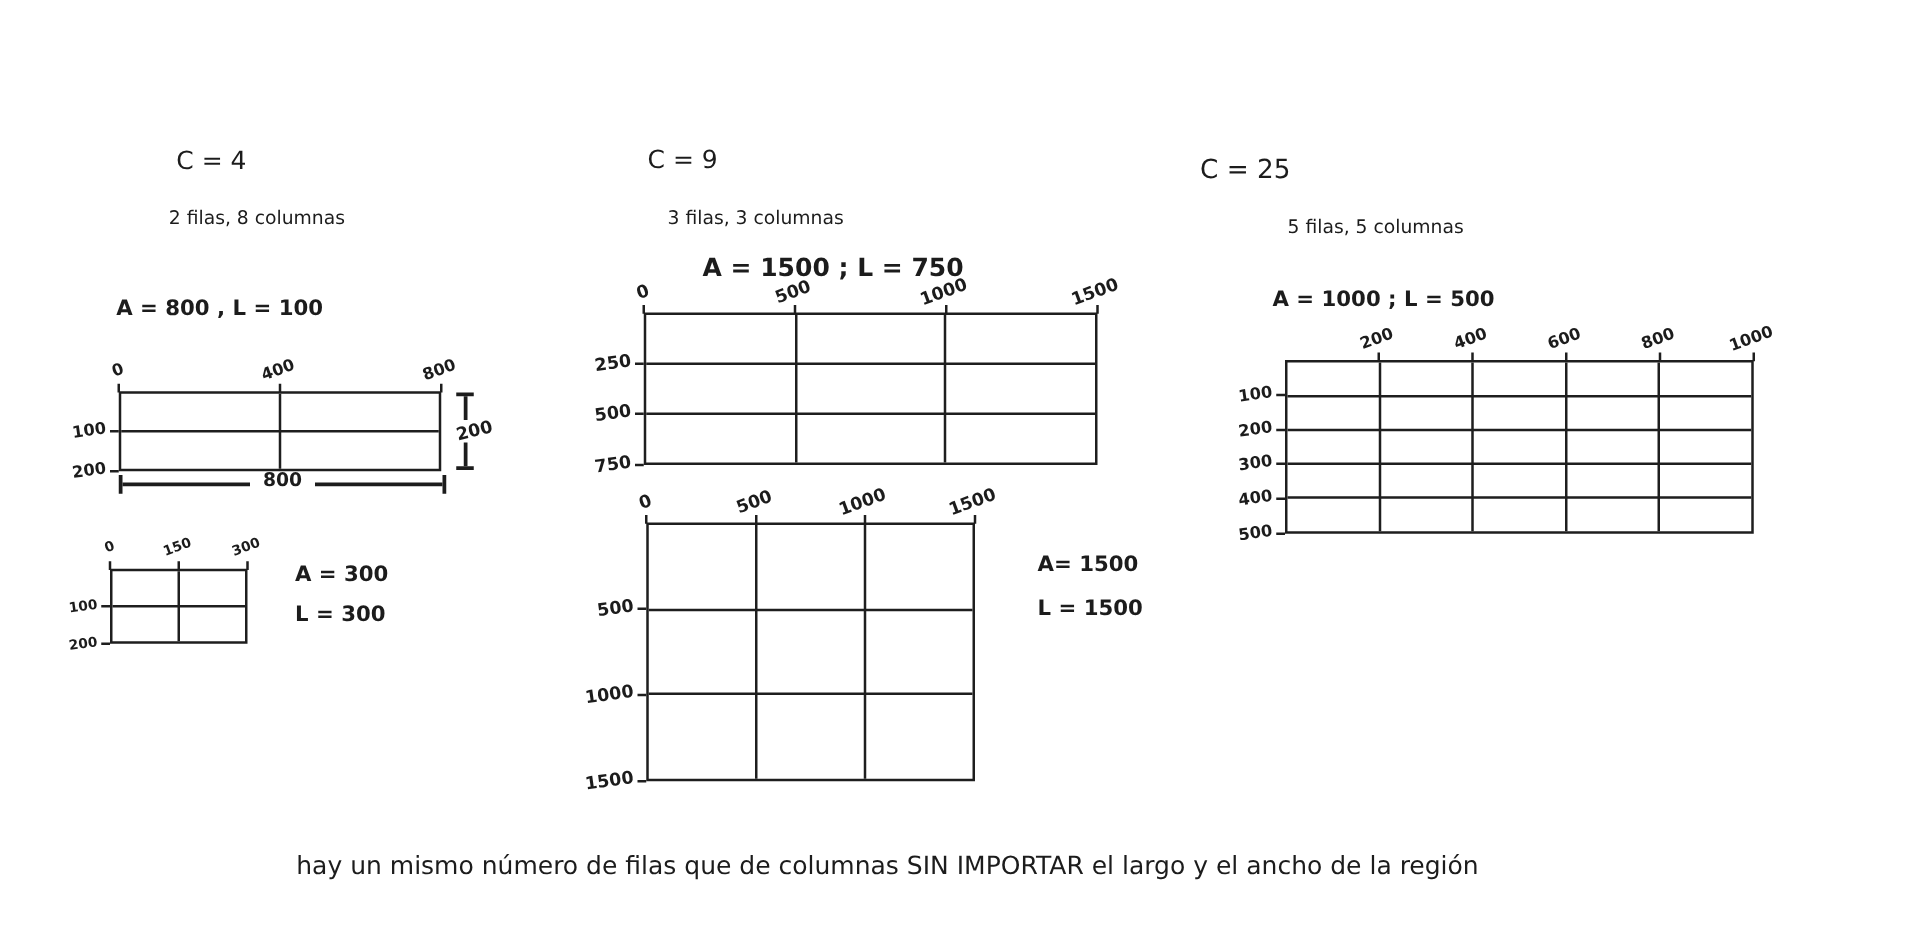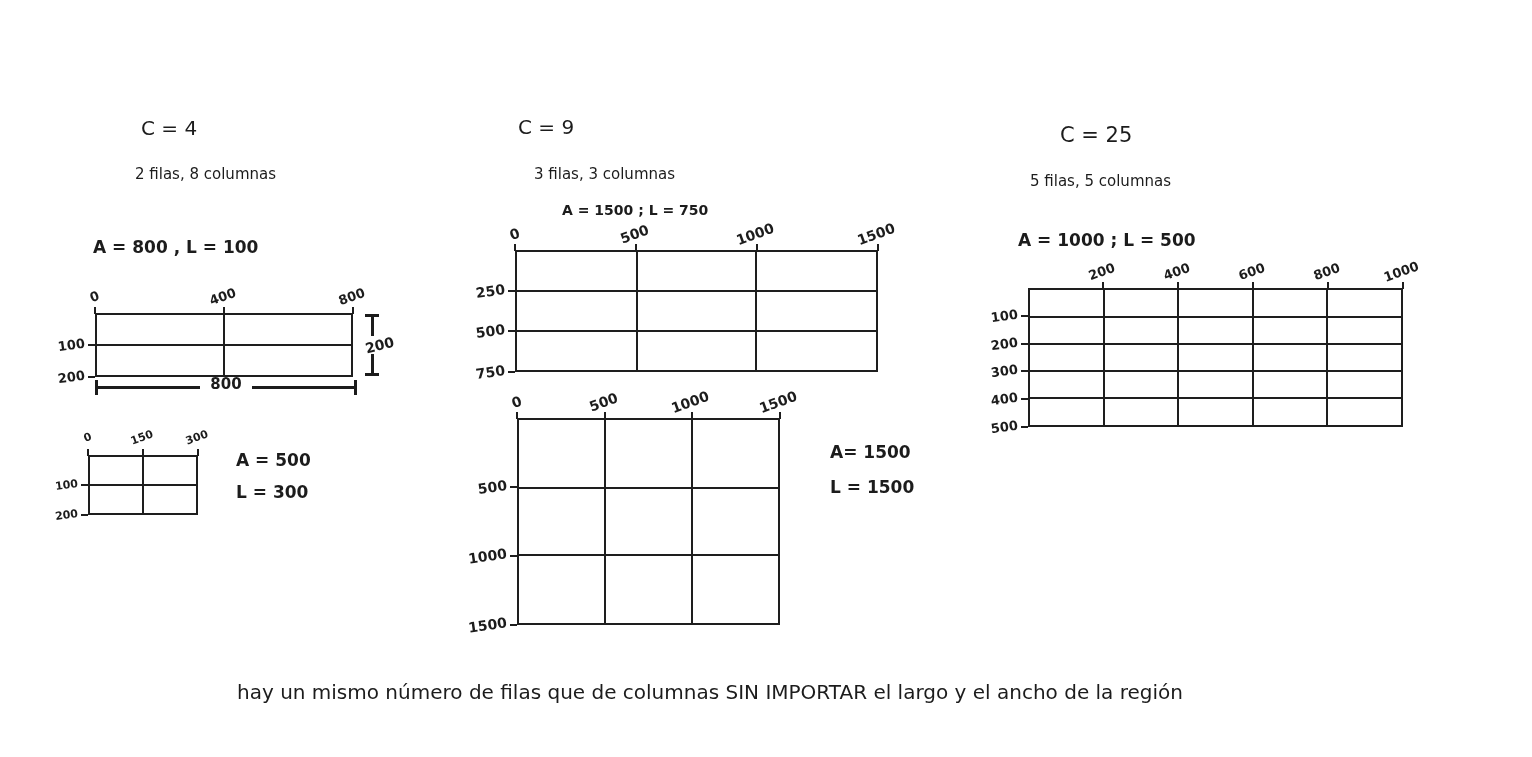--- a/index.html
+++ b/index.html
@@ -14,23 +14,23 @@
   .title      { left:430px; top:38px;  font-size:20px; }
   .footer1    { left:205px; top:646px; font-size:20px; }
   .footer2    { left:205px; top:680px; font-size:20px;margin-left:32px; }
 
   .s0-c       { left:97px;   top:116px; font-size:20px;margin-left:44px; }
   .s0-filas   { left:135px;  top:165px; font-size:15px; }
   .s0-params  { left:93px;   top:237px; font-size:17px; font-weight:600; }
 
   .s1-c       { left:518px;  top:115px; font-size:20px; }
   .s1-filas   { left:534px;  top:165px; font-size:15px; }
-  .s1-params  { left:562px;  top:202px; font-size:14px; font-weight:600;text-align:center; }
-
-  .s2-c       { left:1060px; top:123px; font-size:21px; }
+  .s1-params  { left:562px;  top:202px; font-size:20px; font-weight:600;text-align:center; }
+
+  .s2-c       { left:960px; top:123px; font-size:21px; }
   .s2-filas   { left:1030px; top:172px; font-size:15px; }
   .s2-params  { left:1018px; top:230px; font-size:17px; font-weight:600; }
 
   .fig1-lblA  { left:236px;  top:450px; font-size:17px; font-weight:600; }
   .fig1-lblL  { left:236px;  top:482px; font-size:17px; font-weight:600; }
   .fig3-lblA  { left:830px;  top:442px; font-size:17px; font-weight:600; }
   .fig3-lblL  { left:830px;  top:477px; font-size:17px; font-weight:600; }
 
   
   .figure { position:absolute; }
@@ -116,21 +116,21 @@
       <div class="xtickmark" style="left: 0%;"></div>
       <div class="xtick" style="left: 50%;">150</div>
       <div class="xtickmark" style="left: 50%;"></div>
       <div class="xtick" style="left: 100%;">300</div>
       <div class="xtickmark" style="left: 100%;"></div>
       <div class="ytick" style="top: 50%;">100</div>
       <div class="ytickmark" style="top: 50%;"></div>
       <div class="ytick" style="top: 100%;">200</div>
       <div class="ytickmark" style="top: 100%;"></div>
     </div>
-  <div class="abs fig1-lblA">A = 500</div>
+  <div class="abs fig1-lblA">A = 300</div>
   <div class="abs fig1-lblL">L = 300</div>
 
   <div class="abs s1-c">C = 9</div>
   <div class="abs s1-filas">3 filas, 3 columnas</div>
   <div class="abs s1-params">A = 1500 ;   L = 750</div>
 
   <div class="figure fig2">
       <div class="gridbox">
         <div class="vline" style="left: 33.3333%;"></div>
         <div class="vline" style="left: 66.6667%;"></div>

